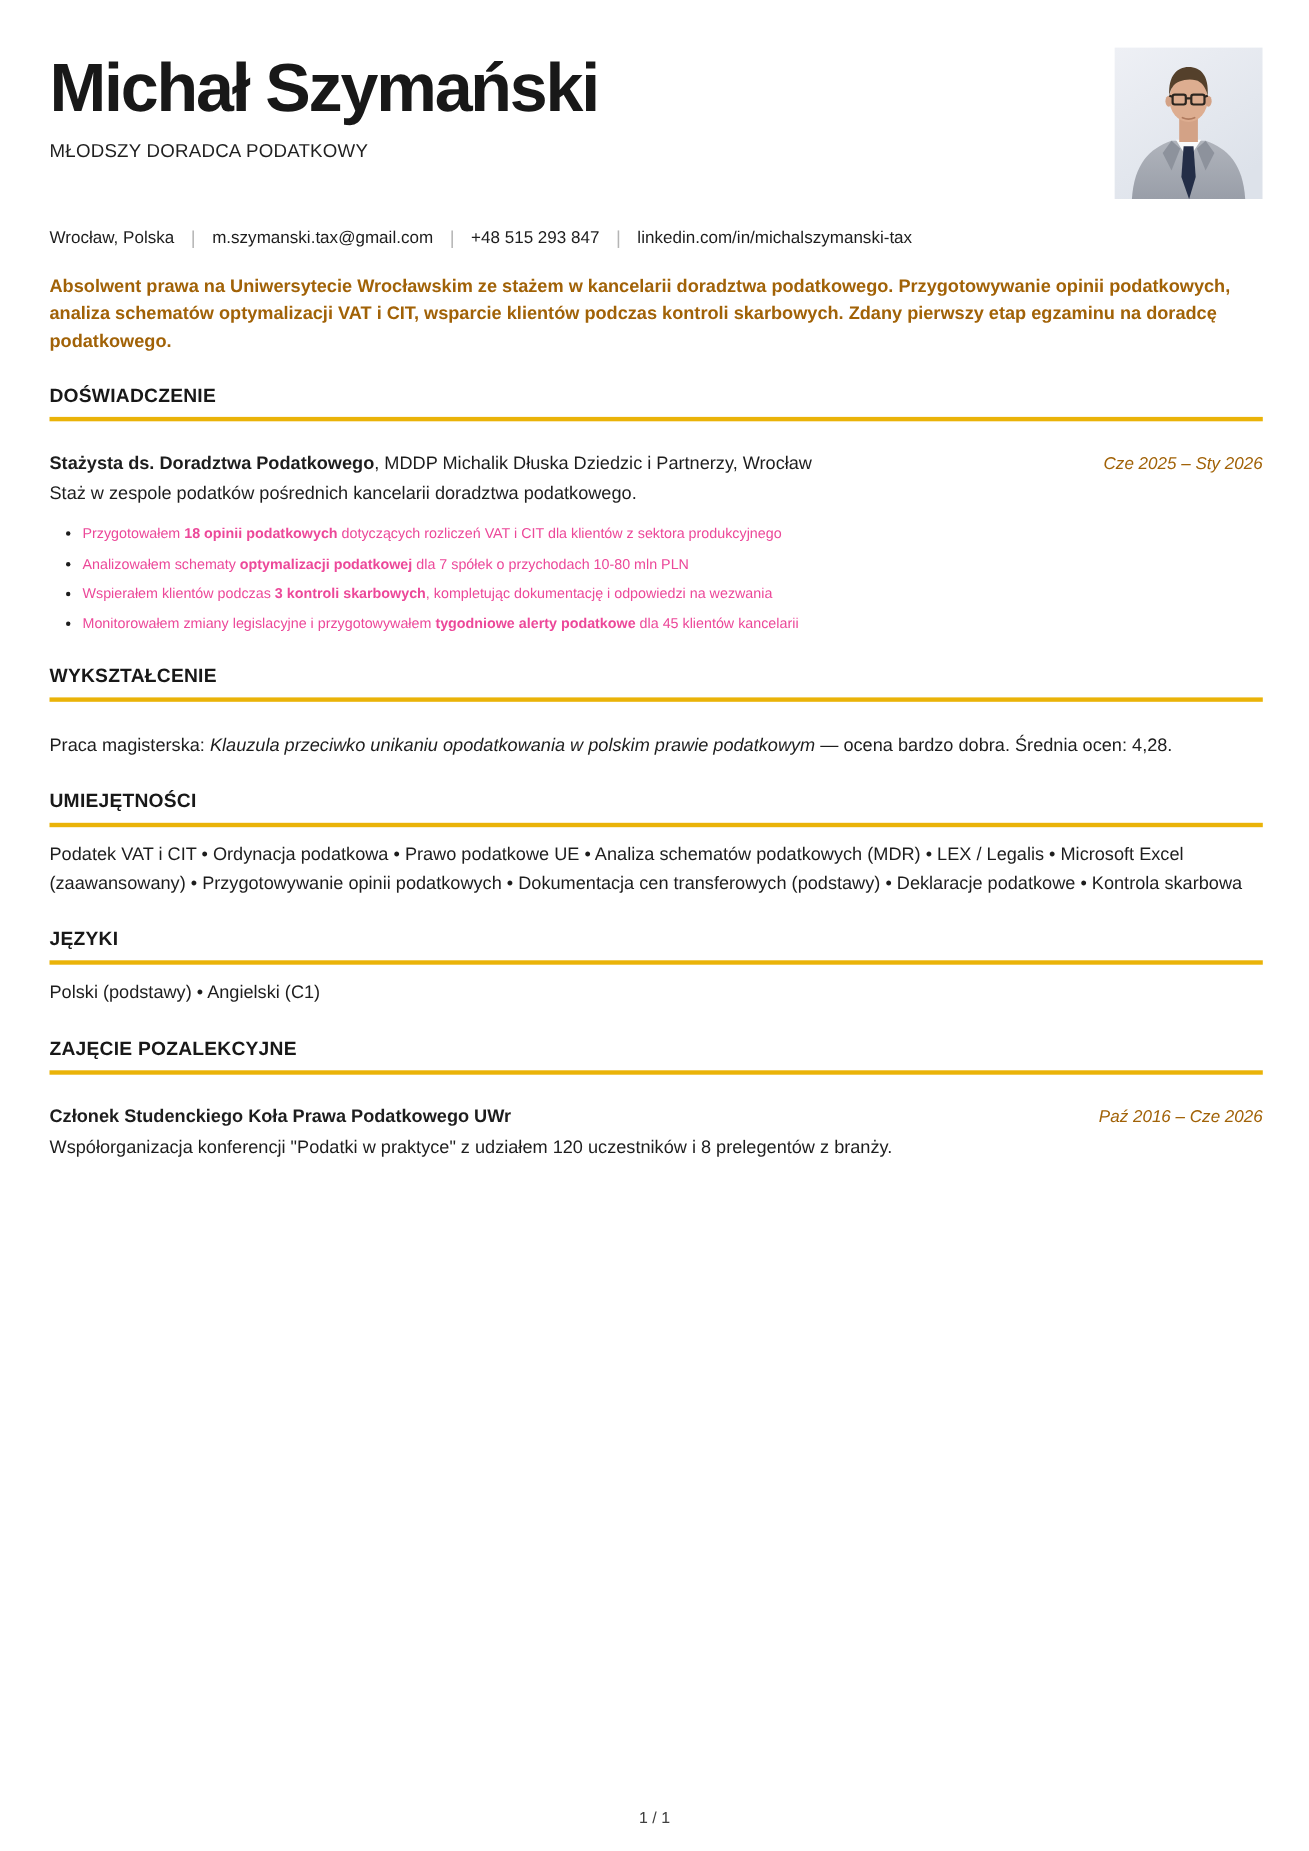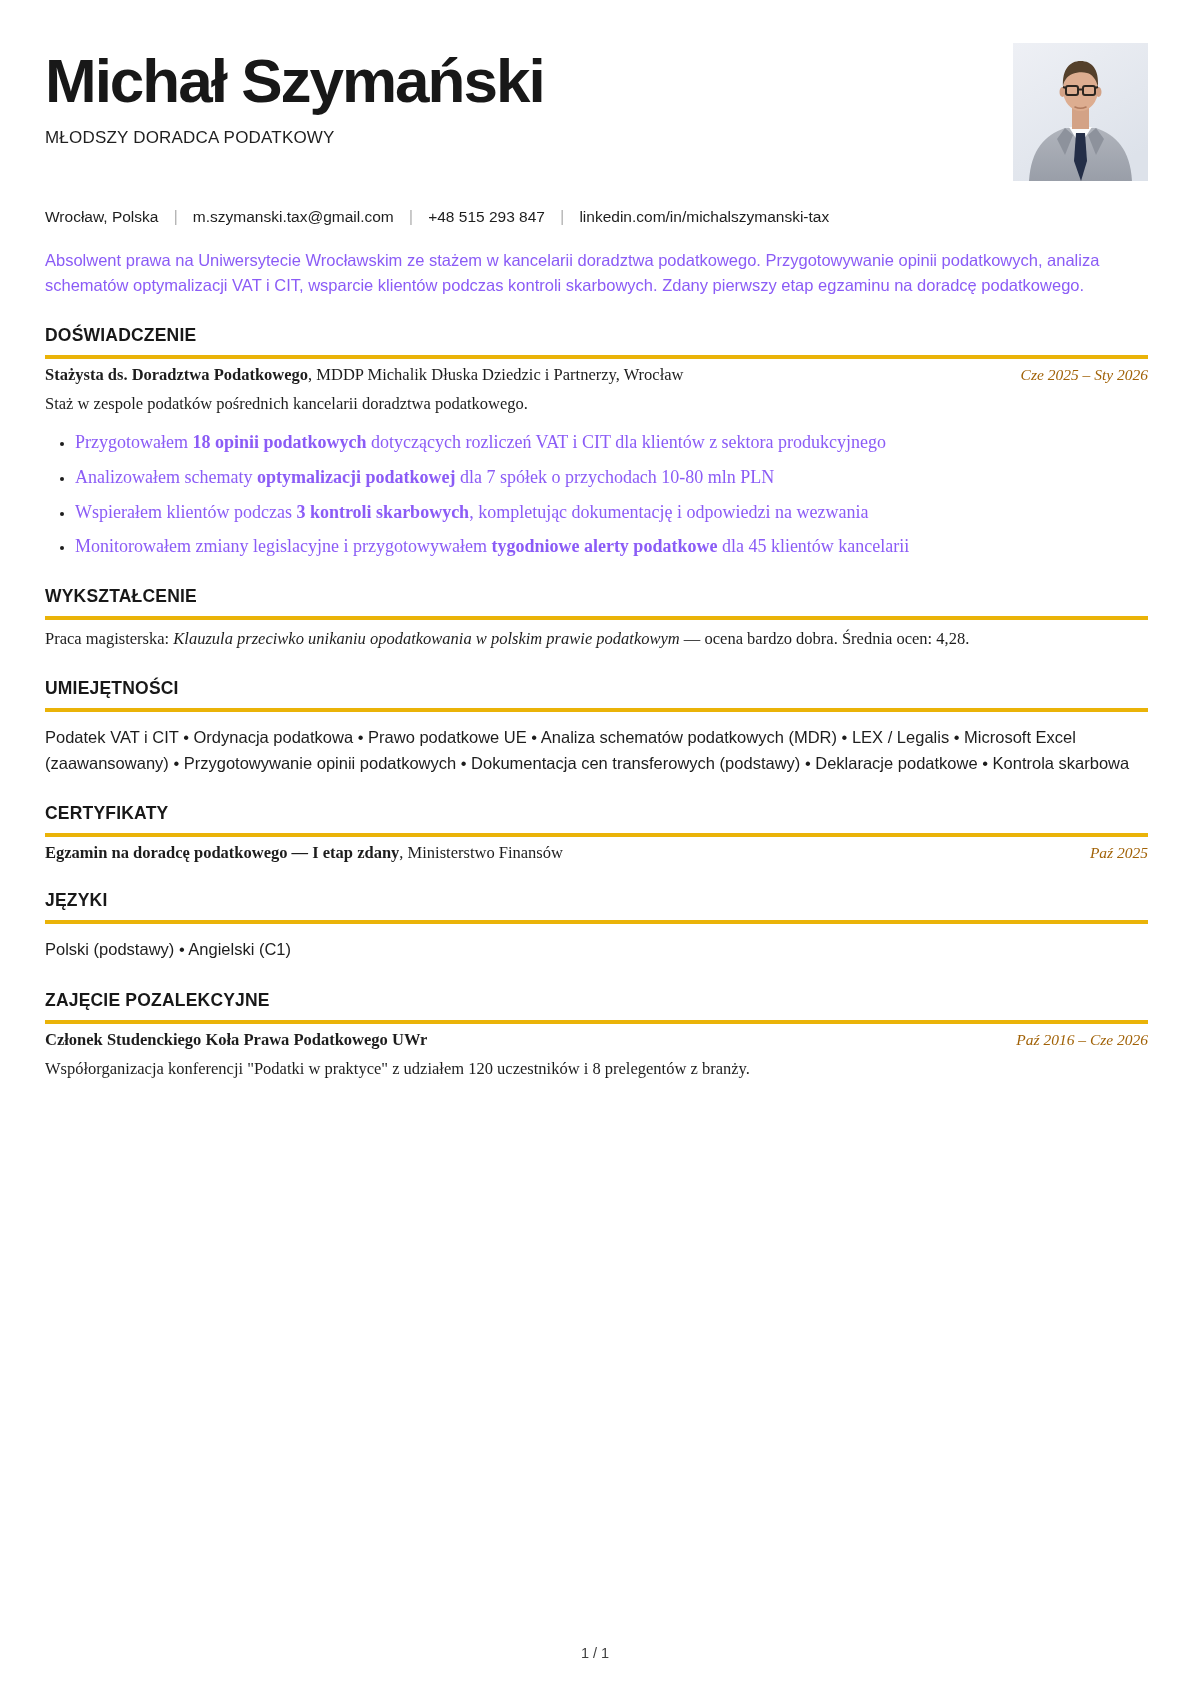--- a/index.html
+++ b/index.html
@@ -56,50 +56,51 @@
     margin: 0 15px;
     font-size: 17px;
     font-weight: 300;
   }
 
   
   .summary {
     margin-top: 21px;
     font-size: 16.5px;
     line-height: 1.5;
-    color: #8b5cf6;
+    color: #a16207;
+    font-weight: bold;
   }
 
   
   .section { margin-top: 27px; }
   .section-heading {
     font-size: 17.5px;
     font-weight: 700;
     letter-spacing: 0.2px;
     color: #181818;
     padding-bottom: 9px;
     border-bottom: 4px solid #eab308;
   }
-  .entry { margin-top: 6px; font-family: Liberation Serif, serif; }
+  .entry { margin-top: 29px; }
   .entry-header { display: flex; justify-content: space-between; align-items: baseline; }
   .entry-title { font-size: 16.5px; color: #1d1d1d; }
   .entry-date {
     font-size: 15.5px;
     font-style: italic;
     color: #a16207;
     white-space: nowrap;
     padding-left: 20px;
   }
   .entry-sub { margin-top: 7px; font-size: 16.5px; color: #1d1d1d; line-height: 1.45; }
 
   .bullets { margin-top: 14px; padding-left: 30px; list-style: disc; }
   .bullets li {
-    font-size: 18px;
+    font-size: 13px;
     line-height: 1.45;
-    color: #8b5cf6;
+    color: #ec4899;
     margin-bottom: 8.5px;
   }
   .bullets li::marker { color: #1d1d1d; font-size: 13px; }
 
   .inline-text { margin-top: 13px; font-size: 16.5px; line-height: 1.55; color: #1d1d1d; }
 
   
   .footer {
     position: absolute;
     left: 0; right: 0;
@@ -199,29 +200,20 @@
       <div class="entry">
         <div class="entry-sub"><span>Praca magisterska: </span><span style="font-style: italic;">Klauzula przeciwko unikaniu opodatkowania w polskim prawie podatkowym</span><span> — ocena bardzo dobra. Średnia ocen: 4,28.</span></div>
       </div>
     </div>
 
     <div class="section">
       <div class="section-heading">UMIEJĘTNOŚCI</div>
       <p class="inline-text">Podatek VAT i CIT • Ordynacja podatkowa • Prawo podatkowe UE • Analiza schematów podatkowych (MDR) • LEX / Legalis • Microsoft Excel (zaawansowany) • Przygotowywanie opinii podatkowych • Dokumentacja cen transferowych (podstawy) • Deklaracje podatkowe • Kontrola skarbowa</p>
     </div>
 
-    <div class="section">
-      <div class="section-heading">CERTYFIKATY</div>
-      <div class="entry">
-        <div class="entry-header">
-          <div class="entry-title"><span style="font-weight: 700;">Egzamin na doradcę podatkowego — I etap zdany</span><span>, Ministerstwo Finansów</span></div>
-          <div class="entry-date">Paź 2025</div>
-        </div>
-      </div>
-    </div>
 
     <div class="section">
       <div class="section-heading">JĘZYKI</div>
       <p class="inline-text">Polski (podstawy) • Angielski (C1)</p>
     </div>
 
     <div class="section">
       <div class="section-heading">ZAJĘCIE POZALEKCYJNE</div>
       <div class="entry">
         <div class="entry-header">

